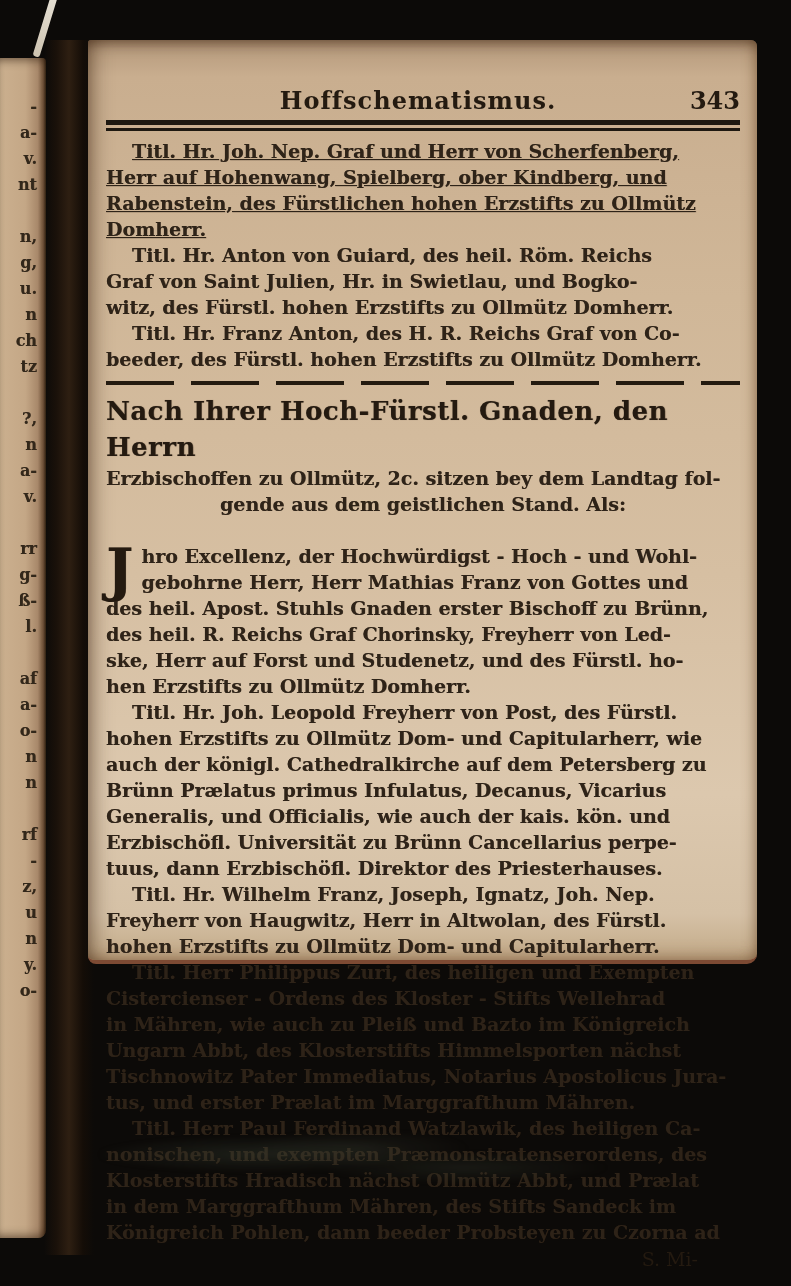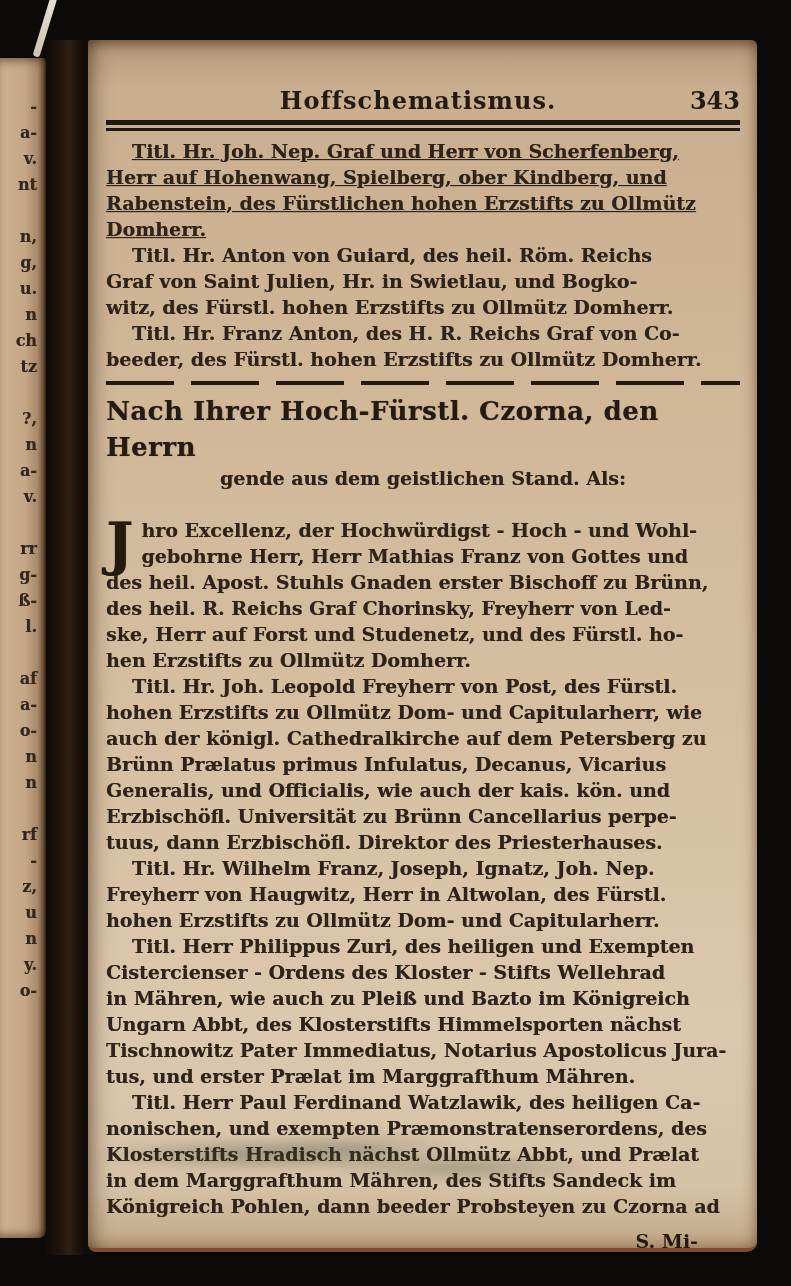--- a/index.html
+++ b/index.html
@@ -32,21 +32,21 @@
   }
   
   .light-streak{
     position:absolute;left:42px;top:-8px;width:7px;height:66px;
     background:linear-gradient(180deg,#f2ece0,#d8cdb9);
     transform:rotate(17deg);
     border-radius:3px;opacity:.95;
   }
   
   .page{
-    position:absolute;left:88px;top:40px;width:669px;height:1212px;
+    position:absolute;left:88px;top:40px;width:669px;height:924px;
     background:linear-gradient(180deg,#b3977a 0%,#c9ae8f 4%,#d0b798 28%,#d6bfa2 58%,#dcc8ae 82%,#d5c1a6 95%,#c2a987 100%);
     border-radius:3px 6px 10px 8px;
     border-bottom:4px solid #7d4a33;
     box-shadow:
       inset 14px 0 20px -10px rgba(58,35,16,.55),
       inset -9px 0 14px -7px rgba(90,55,25,.45),
       inset 0 12px 14px -9px rgba(58,35,16,.55),
       inset 0 -12px 16px -9px rgba(120,80,45,.35);
     padding:46px 17px 0 18px;
     box-sizing:border-box;
@@ -91,22 +91,22 @@
   .heading-l3{font-size:19px;font-weight:700;line-height:26px;text-align:center;
     text-shadow:.3px .3px .6px rgba(43,28,15,.55);}
   .dropcap{
     float:left;
     font-size:58px;line-height:50px;height:50px;
     font-weight:700;color:#241a10;
     margin:2px 8px 0 0;
   }
   .catchword-row{
     text-align:right;padding-right:42px;
-    font-size:19px;font-weight:700;line-height:28px;
-    margin-top:8px;color:#241a10;
+    font-size:19px;font-weight:400;line-height:28px;
+    margin-top:0;color:#241a10;
   }
   
   .ghost-smudge{
     position:absolute;left:12px;top:1088px;width:520px;height:66px;
     background:
       radial-gradient(ellipse 45% 40% at 30% 40%, rgba(62,72,58,.35), transparent 70%),
       radial-gradient(ellipse 40% 35% at 70% 60%, rgba(58,66,52,.28), transparent 70%),
       radial-gradient(ellipse 30% 40% at 50% 30%, rgba(70,75,60,.22), transparent 70%);
     filter:blur(2px);
     pointer-events:none;
@@ -172,21 +172,22 @@
 Domherr.</p>
   <p class="para indent">Titl. Hr. Anton von Guiard, des heil. Röm. Reichs
 Graf von Saint Julien, Hr. in Swietlau, und Bogko-
 witz, des Fürstl. hohen Erzstifts zu Ollmütz Domherr.</p>
   <p class="para indent">Titl. Hr. Franz Anton, des H. R. Reichs Graf von Co-
 beeder, des Fürstl. hohen Erzstifts zu Ollmütz Domherr.</p>
 
   <div class="dashed-rule"></div>
 
   <div class="section-heading">
-    <div class="heading-l1">Nach Ihrer Hoch-Fürstl. Czorna, den Herrn</div>
+    <div class="heading-l1">Nach Ihrer Hoch-Fürstl. Gnaden, den Herrn</div>
+    <div class="heading-l2">Erzbischoffen zu Ollmütz, 2c. sitzen bey dem Landtag fol-</div>
     <div class="heading-l3">gende aus dem geistlichen Stand.  Als:</div>
   </div>
 
   <p class="para">
     <span class="dropcap">J</span><span>hro Excellenz, der Hochwürdigst - Hoch - und Wohl-
 gebohrne Herr, Herr Mathias Franz von Gottes und
 des heil. Apost. Stuhls Gnaden erster Bischoff zu Brünn,
 des heil. R. Reichs Graf Chorinsky, Freyherr von Led-
 ske, Herr auf Forst und Studenetz, und des Fürstl. ho-
 hen Erzstifts zu Ollmütz Domherr.</span>

